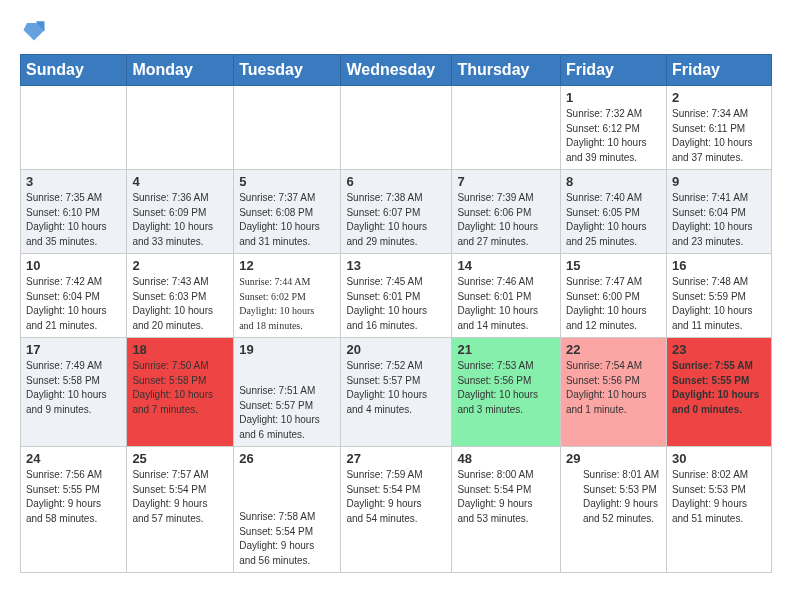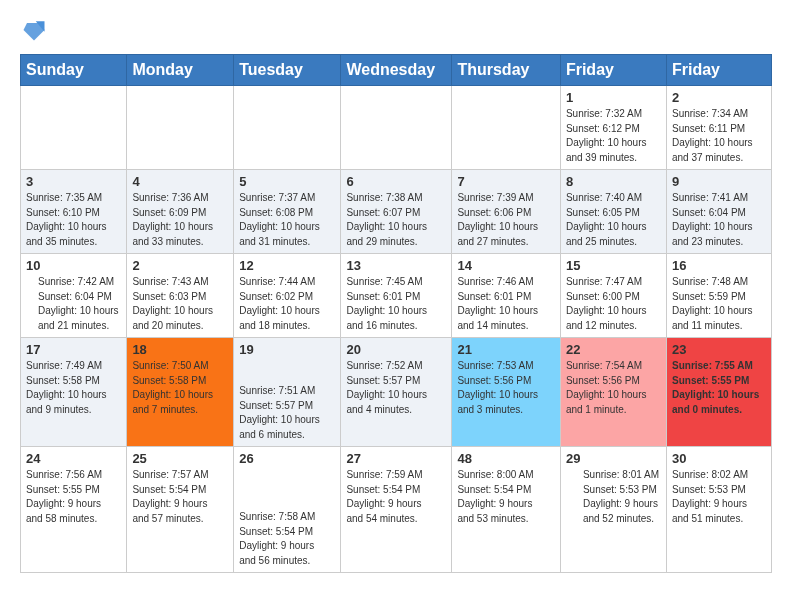--- a/index.html
+++ b/index.html
@@ -200,35 +200,35 @@
             <span class="day-num">9</span>
             <div class="day-info" style="white-space: pre-line;">Sunrise: 7:41 AM
 Sunset: 6:04 PM
 Daylight: 10 hours
 and 23 minutes.</div>
           </td>
         </tr>
         <tr>
           <td>
             <span class="day-num">10</span>
-            <div class="day-info" style="white-space: pre-line; margin-left: 12px;">Sunrise: 7:42 AM
+            <div class="day-info" style="white-space: pre-line;">Sunrise: 7:42 AM
 Sunset: 6:04 PM
 Daylight: 10 hours
 and 21 minutes.</div>
           </td>
           <td>
             <span class="day-num">2</span>
             <div class="day-info" style="white-space: pre-line;">Sunrise: 7:43 AM
 Sunset: 6:03 PM
 Daylight: 10 hours
 and 20 minutes.</div>
           </td>
           <td>
             <span class="day-num">12</span>
-            <div class="day-info" style="white-space: pre-line;">Sunrise: 7:44 AM
+            <div class="day-info" style="white-space: pre-line; font-family: Liberation Serif, serif;">Sunrise: 7:44 AM
 Sunset: 6:02 PM
 Daylight: 10 hours
 and 18 minutes.</div>
           </td>
           <td>
             <span class="day-num">13</span>
             <div class="day-info" style="white-space: pre-line;">Sunrise: 7:45 AM
 Sunset: 6:01 PM
 Daylight: 10 hours
 and 16 minutes.</div>
@@ -256,42 +256,42 @@
           </td>
         </tr>
         <tr>
           <td style="background: rgb(238, 242, 247);">
             <span class="day-num">17</span>
             <div class="day-info" style="white-space: pre-line;">Sunrise: 7:49 AM
 Sunset: 5:58 PM
 Daylight: 10 hours
 and 9 minutes.</div>
           </td>
-          <td style="background: #f97316; margin-left: 12px;">
+          <td style="background: #ef4444; margin-left: 12px;">
             <span class="day-num">18</span>
             <div class="day-info" style="white-space: pre-line;">Sunrise: 7:50 AM
 Sunset: 5:58 PM
 Daylight: 10 hours
 and 7 minutes.</div>
           </td>
           <td style="background: rgb(238, 242, 247);">
             <span class="day-num">19</span>
             <div class="day-info" style="white-space: pre-line; margin-top: 27px;">Sunrise: 7:51 AM
 Sunset: 5:57 PM
 Daylight: 10 hours
 and 6 minutes.</div>
           </td>
           <td style="background: rgb(238, 242, 247);">
             <span class="day-num">20</span>
             <div class="day-info" style="white-space: pre-line;">Sunrise: 7:52 AM
 Sunset: 5:57 PM
 Daylight: 10 hours
 and 4 minutes.</div>
           </td>
-          <td style="background: #7dd3fc;">
+          <td style="background: #86efac;">
             <span class="day-num">21</span>
             <div class="day-info" style="white-space: pre-line;">Sunrise: 7:53 AM
 Sunset: 5:56 PM
 Daylight: 10 hours
 and 3 minutes.</div>
           </td>
           <td style="background: #fca5a5;">
             <span class="day-num">22</span>
             <div class="day-info" style="white-space: pre-line;">Sunrise: 7:54 AM
 Sunset: 5:56 PM

